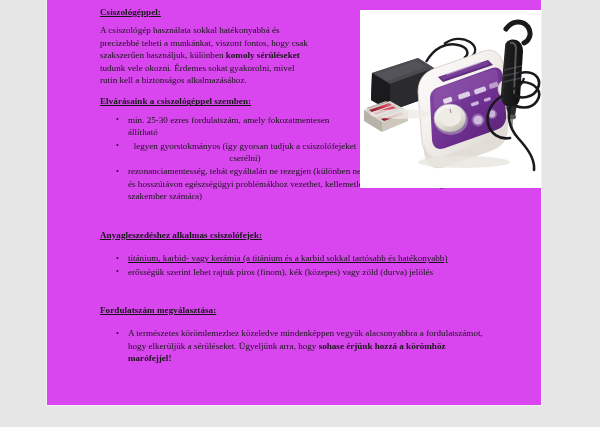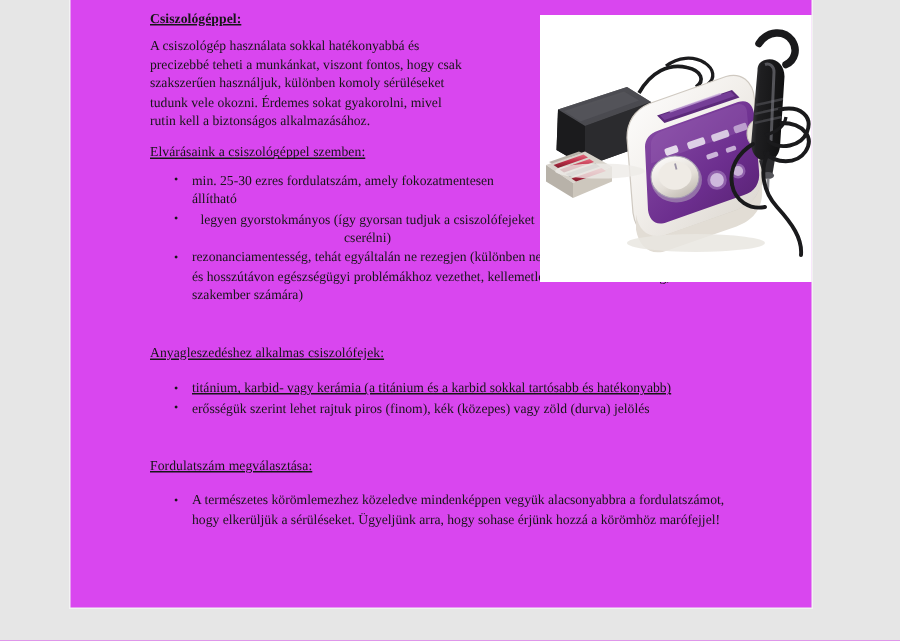--- a/index.html
+++ b/index.html
@@ -38,21 +38,21 @@
   }
 
   .section-heading {
     font-weight: bold;
     text-decoration: underline;
     margin: 0 0 6px 0;
     font-size: 9.1px;
     letter-spacing: .05px;
   }
   .section-heading.plain {
-    font-weight: normal;
+    font-weight: bold;
   }
 
   p.para {
     margin: 0 0 9px 0;
     width: 212px;
     text-align: left;
   }
 
   ul.bullets {
     margin: 0 0 9px 0;
@@ -66,21 +66,21 @@
   }
   ul.bullets > li::before {
     content: "\2022";
     position: absolute;
     left: -12px;
     top: -0.5px;
     font-size: 8px;
     line-height: 13px;
   }
 
-  b, strong { font-weight: normal; }
+  b, strong { font-weight: bold; }
 
   
   .w-narrow  { display: block; width: 212px; }
   .w-mid     { display: block; width: 234px; text-align: center; }
   .w-xwide   { display: block; width: 348px; text-decoration: underline; }
   .w-full    { display: block; width: 362px; }
 
   .gap-sm { height: 5px; }
   .gap-lg { height: 17px; }
 

